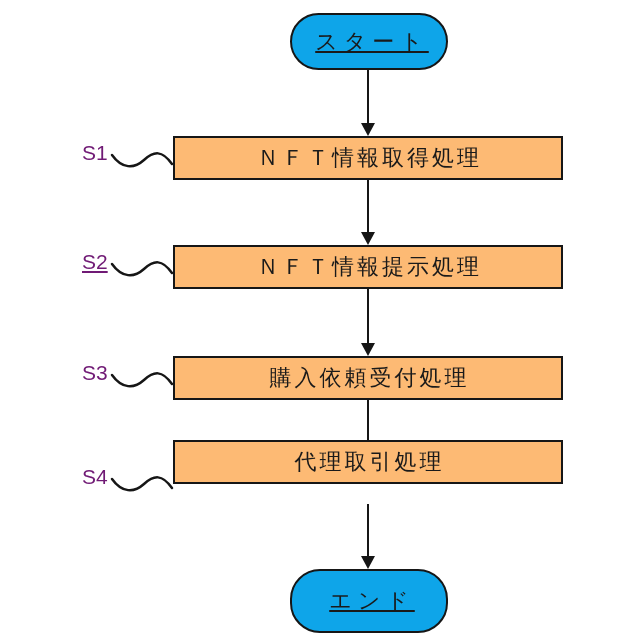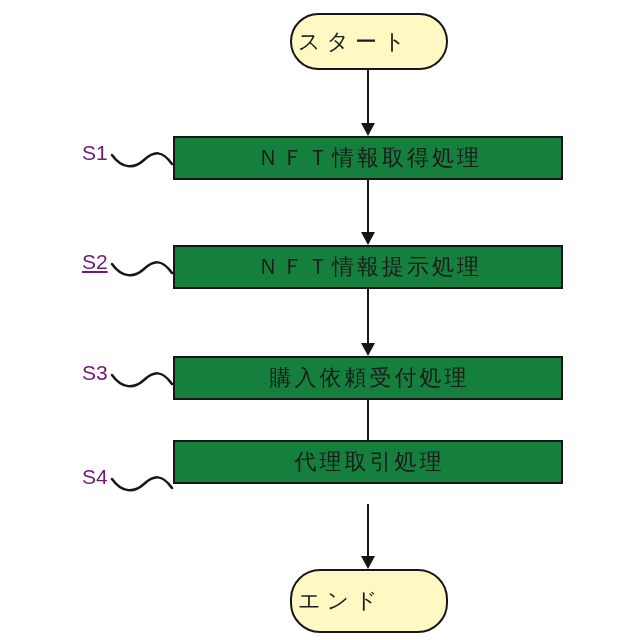--- a/index.html
+++ b/index.html
@@ -16,38 +16,39 @@
     color: #1a1a1a;
     overflow: hidden;
   }
   .terminal {
     position: absolute;
     left: 290px;
     width: 158px;
     box-sizing: border-box;
     border: 2.5px solid #161616;
     border-radius: 30px;
-    background: #fef9c3;
+    background: #0ea5e9;
     display: flex;
     align-items: center;
-    justify-content: flex-start;
+    justify-content: center;
     font-size: 22px;
     letter-spacing: 6px;
     text-indent: 6px; 
+    text-decoration: underline;
   }
   .terminal.start { top: 13px; height: 57px; }
   .terminal.end   { top: 569px; height: 64px; }
   .process {
     position: absolute;
     left: 173px;
     width: 390px;
     height: 44px;
     box-sizing: border-box;
     border: 2px solid #161616;
-    background: #15803d;
+    background: #fdba74;
     display: flex;
     align-items: center;
     justify-content: center;
     font-size: 22px;
     letter-spacing: 3px;
     text-indent: 3px;
   }
   .process.p1 { top: 136px; }
   .process.p2 { top: 245px; }
   .process.p3 { top: 356px; }

